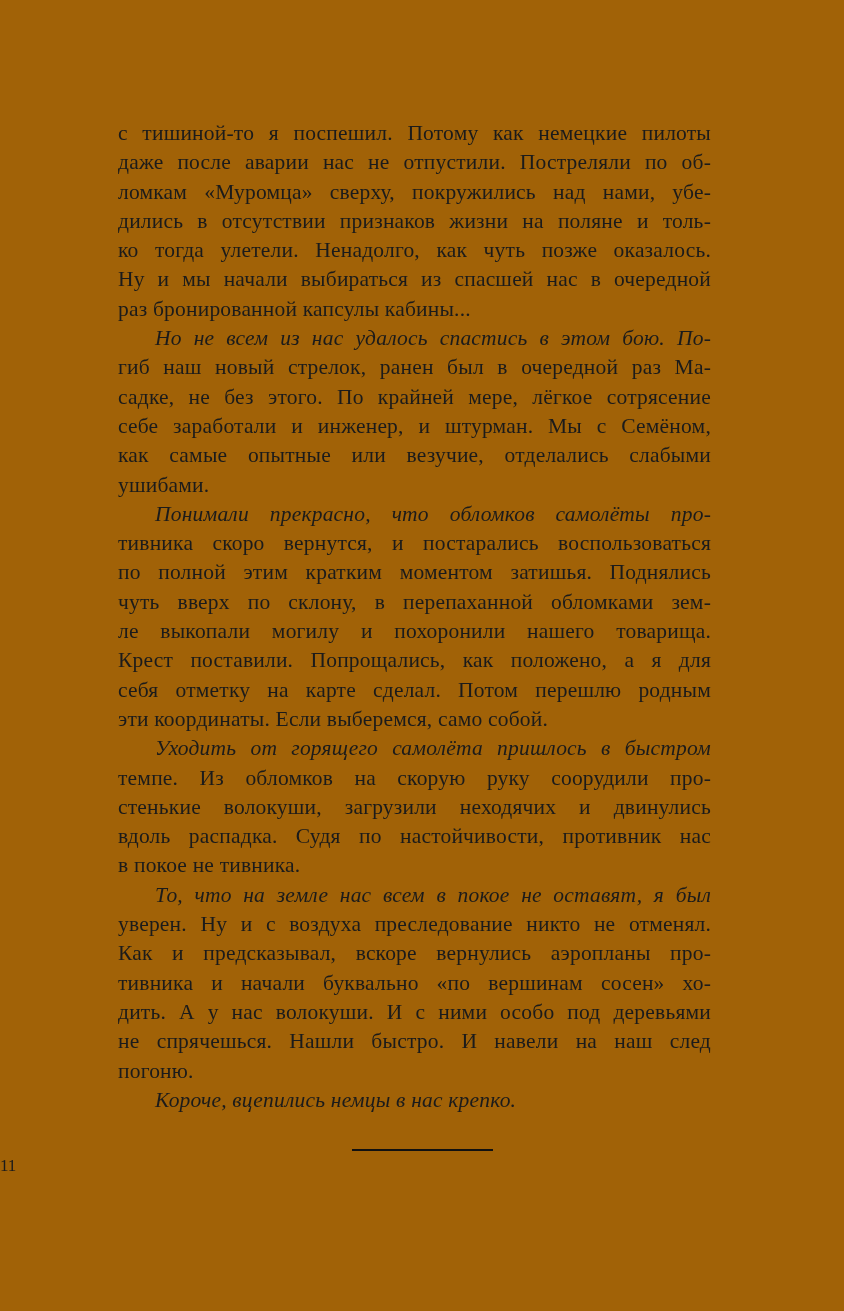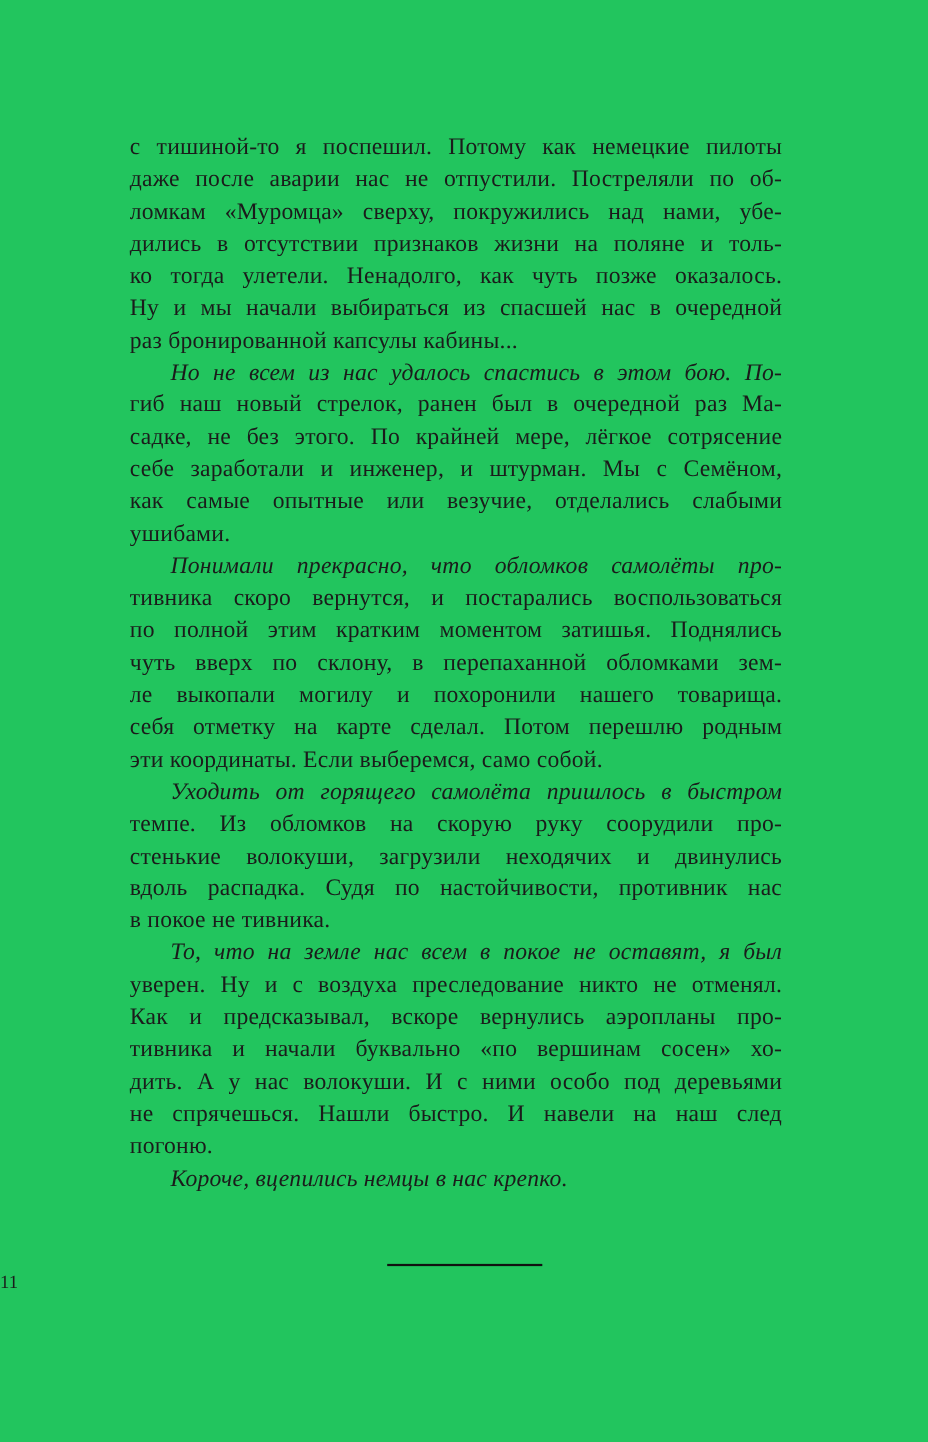--- a/index.html
+++ b/index.html
@@ -4,21 +4,21 @@
 <style>
   html, body {
     margin: 0;
     padding: 0;
     background: #ffffff;
   }
   .page {
     position: relative;
     width: 844px;
     height: 1311px;
-    background: #22c55e;
+    background: #a16207;
     font-family: "Liberation Serif", "DejaVu Serif", serif;
     color: #1b1b1b;
     overflow: hidden;
   }
   .text-block {
     position: absolute;
     left: 118px;
     top: 119px;
     width: 593px;
     font-size: 21.5px;
@@ -80,20 +80,21 @@
         <div class="line">себе заработали и инженер, и штурман. Мы с Семёном,</div>
         <div class="line">как самые опытные или везучие, отделались слабыми</div>
         <div class="line last">ушибами.</div>
       </div>
       <div class="paragraph">
         <div class="line indent">Понимали прекрасно, что обломков самолёты про-</div>
         <div class="line">тивника скоро вернутся, и постарались воспользоваться</div>
         <div class="line">по полной этим кратким моментом затишья. Поднялись</div>
         <div class="line">чуть вверх по склону, в перепаханной обломками зем-</div>
         <div class="line">ле выкопали могилу и похоронили нашего товарища.</div>
+        <div class="line">Крест поставили. Попрощались, как положено, а я для</div>
         <div class="line">себя отметку на карте сделал. Потом перешлю родным</div>
         <div class="line last">эти координаты. Если выберемся, само собой.</div>
       </div>
       <div class="paragraph">
         <div class="line indent">Уходить от горящего самолёта пришлось в быстром</div>
         <div class="line">темпе. Из обломков на скорую руку соорудили про-</div>
         <div class="line">стенькие волокуши, загрузили неходячих и двинулись</div>
         <div class="line">вдоль распадка. Судя по настойчивости, противник нас</div>
         <div class="line last">в покое не тивника.</div>
       </div>

